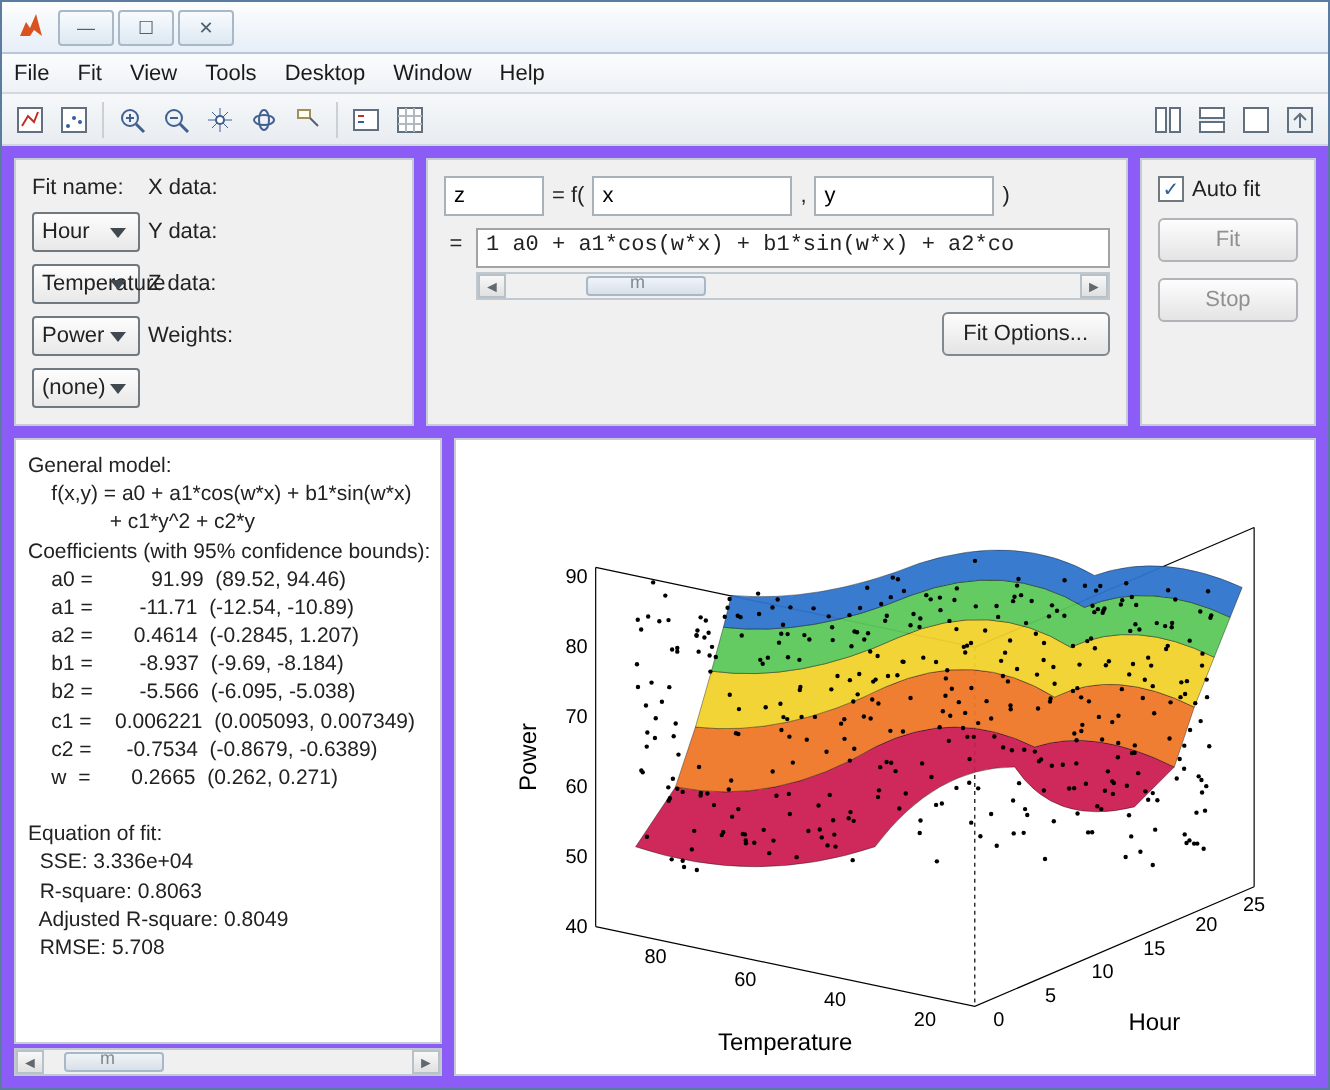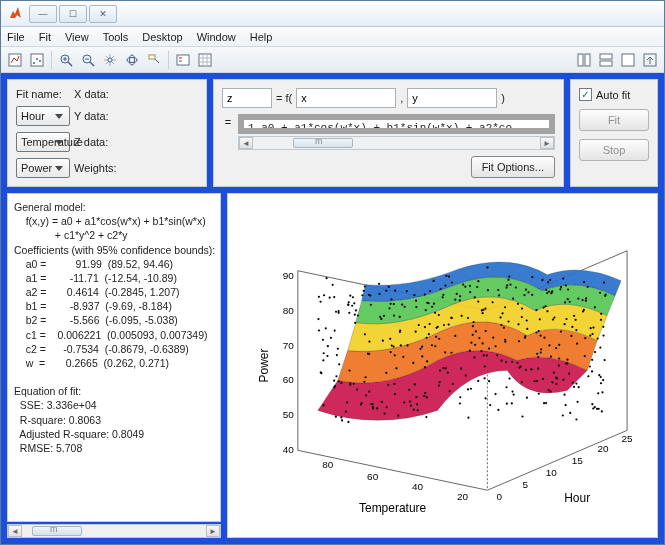--- a/index.html
+++ b/index.html
@@ -10,37 +10,37 @@
   .title-text { flex: 1; font-size: 12px; color: #2a2a2a; }
   .win-btns { display: flex; gap: 2px; }
   .win-btn { width: 28px; height: 18px; border: 1px solid #a8b8c8; border-radius: 2px; background: linear-gradient(#f8fbfe,#dde8f2); display: flex; align-items: center; justify-content: center; font-size: 9px; color: #506070; cursor: default; }
   .menubar { height: 20px; background: linear-gradient(#fbfcfd,#eef2f6); display: flex; align-items: center; padding: 0 6px; gap: 14px; border-bottom: 1px solid #d0d8e0; font-size: 11px; color: #1a1a1a; }
   .menubar span { cursor: default; }
   .toolbar { height: 26px; background: linear-gradient(#f6f8fa,#e8ecf0); display: flex; align-items: center; padding: 0 4px; border-bottom: 1px solid #cfd6dd; }
   .tool-group { display: flex; gap: 2px; align-items: center; }
   .tool-sep { width: 1px; height: 18px; background: #c8d0d8; margin: 0 4px; }
   .tbtn { width: 20px; height: 20px; display: flex; align-items: center; justify-content: center; border: 1px solid transparent; border-radius: 2px; cursor: default; }
   .tool-right { margin-left: auto; display: flex; gap: 2px; }
-  .content { flex: 1; display: flex; flex-direction: column; padding: 6px; gap: 6px; background: #1d4ed8; overflow: hidden; }
+  .content { flex: 1; display: flex; flex-direction: column; padding: 6px; gap: 6px; background: #8b5cf6; overflow: hidden; }
   .config-row { display: flex; gap: 6px; }
   .panel { border: 1px solid #c4ccd4; background: #f0f0f0; padding: 8px; }
   .fit-panel { width: 200px; display: grid; grid-template-columns: 54px 1fr; gap: 6px 4px; align-items: center; }
   .fld-label { font-size: 11px; }
   .text-input { height: 20px; border: 1px solid #a8b0b8; background: #fff; padding: 0 4px; font-size: 11px; width: 100%; }
   .select { height: 20px; background: linear-gradient(#fdfdfd,#e8e8e8); border: 1px solid #707880; border-radius: 2px; display: flex; align-items: center; padding: 0 4px; font-size: 11px; position: relative; cursor: default; }
   .select::after { content: ""; position: absolute; right: 6px; top: 7px; border-left: 4px solid transparent; border-right: 4px solid transparent; border-top: 5px solid #404850; }
   .eq-panel { flex: 1; display: flex; flex-direction: column; gap: 6px; }
   .eq-row1 .select { width: 100%; }
   .eq-row2 { display: flex; align-items: center; gap: 4px; font-size: 11px; }
   .eq-row2 .eq-small { width: 100px; }
   .eq-row2 .eq-x { width: 100px; }
   .eq-row2 .eq-y { width: 90px; }
   .eq-row3 { display: flex; gap: 4px; align-items: flex-start; }
   .eq-row3 .eq-eq { width: 12px; text-align: center; padding-top: 2px; }
-  .eq-formula { flex: 1; height: 20px; border: 6px solid #a3a3a3; background: #fff; padding: 2px 4px; font-family: "Courier New", monospace; font-size: 11px; white-space: nowrap; overflow: hidden; }
+  .eq-formula { flex: 1; height: 20px; border: 1px solid #a3a3a3; background: #fff; padding: 2px 4px; font-family: "Courier New", monospace; font-size: 11px; white-space: nowrap; overflow: hidden; }
   .hscroll { height: 14px; border: 1px solid #c0c8d0; background: #f0f0f0; margin-top: 2px; position: relative; display: flex; align-items: center; }
   .hscroll .sarrow { width: 14px; height: 12px; background: linear-gradient(#f8f8f8,#e0e0e0); border: 1px solid #b8c0c8; display: flex; align-items: center; justify-content: center; font-size: 8px; color: #606870; }
   .hscroll .strack { flex: 1; height: 12px; position: relative; }
   .hscroll .sthumb { position: absolute; left: 40px; width: 60px; height: 10px; top: 1px; background: linear-gradient(#f0f4f8,#d8e0e8); border: 1px solid #a8b8c8; border-radius: 2px; }
   .eq-btn-row { display: flex; justify-content: flex-end; }
   .btn { height: 22px; padding: 0 10px; background: linear-gradient(#fdfdfd,#e4e4e4); border: 1px solid #808890; border-radius: 3px; font-size: 11px; cursor: default; display: inline-flex; align-items: center; }
   .btn.disabled { color: #909090; border-color: #b0b4b8; }
   .auto-panel { width: 88px; display: flex; flex-direction: column; gap: 8px; align-items: stretch; }
   .auto-panel .chk-row { display: flex; align-items: center; gap: 4px; }
   .chk { width: 13px; height: 13px; border: 1px solid #707880; background: #fff; display: inline-flex; align-items: center; justify-content: center; font-size: 10px; color: #2a60a0; }
@@ -191,20 +191,23 @@
           </div>
         <span class="fld-label">Y data:</span>
         <div class="select">
             <span>Temperature</span>
           </div>
         <span class="fld-label">Z data:</span>
         <div class="select">
             <span>Power</span>
           </div>
         <span class="fld-label">Weights:</span>
+        <div class="select">
+            <span>(none)</span>
+          </div>
       </div>
 
       <div class="panel eq-panel">
         <div class="eq-row2">
           <input class="text-input eq-small" style="width: 50px;" value="z">
           <span>= f(</span>
           <input class="text-input eq-x" value="x" style="">
           <span>,</span>
           <input class="text-input eq-y" value="y" style="">
           <span>)</span>

